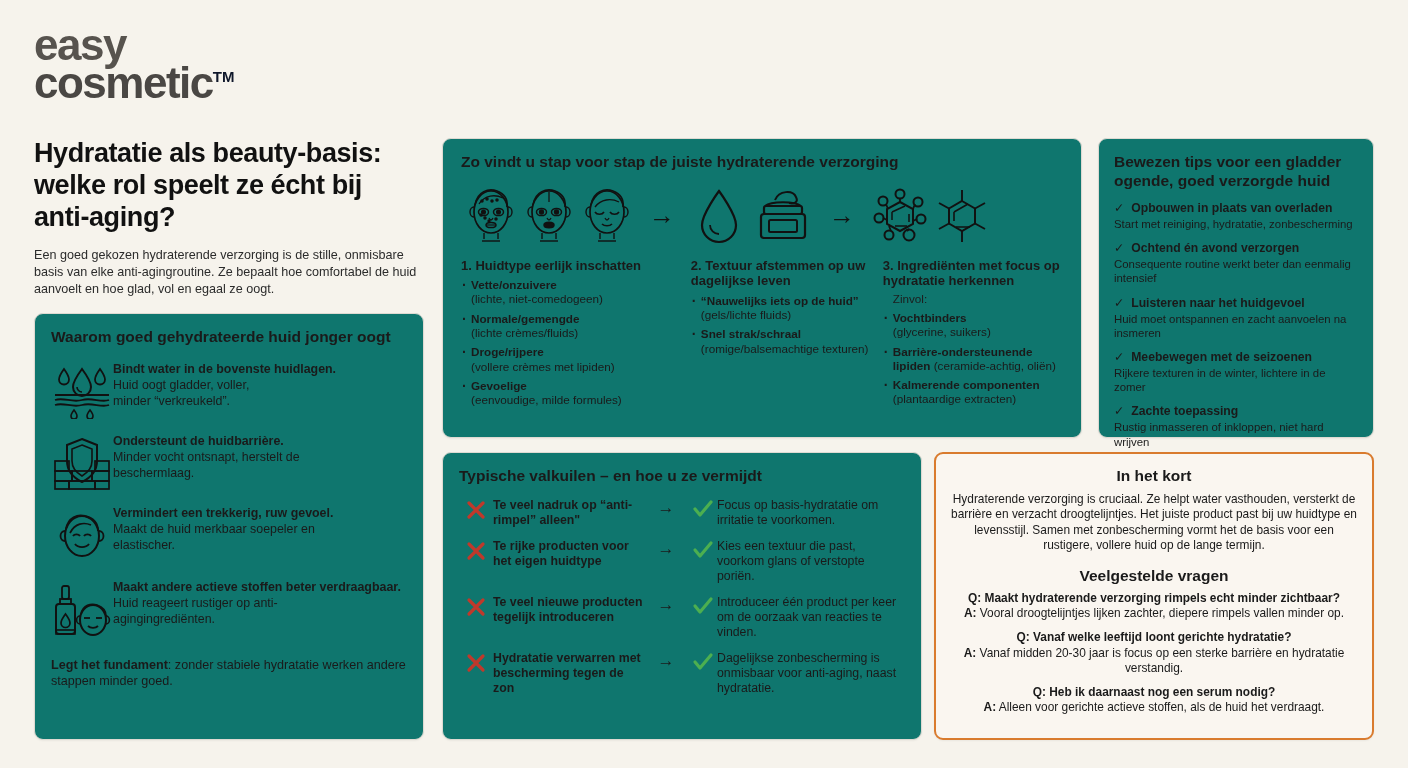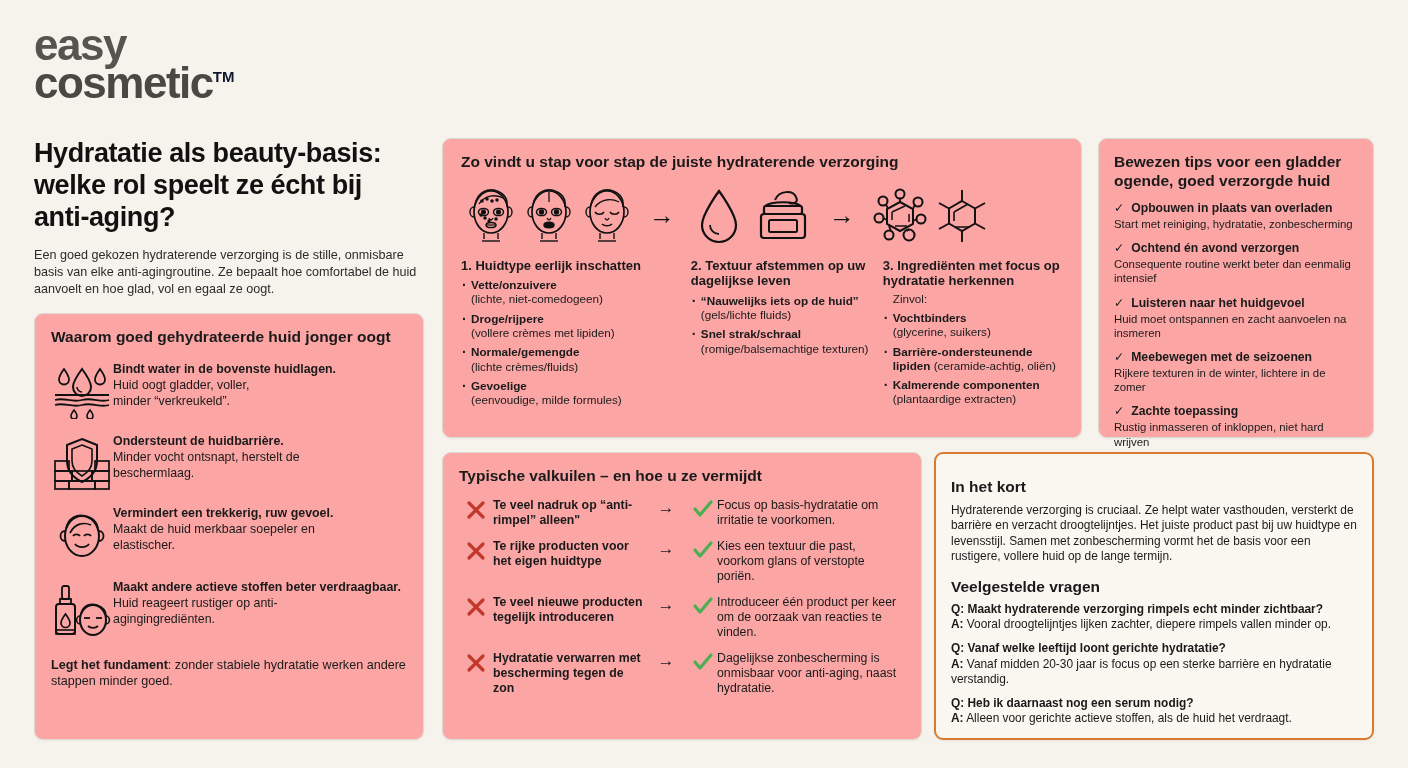--- a/index.html
+++ b/index.html
@@ -27,21 +27,21 @@
   h1.headline {
     font-size: 27px; line-height: 1.18; font-weight: 700;
     letter-spacing: -0.4px; color: #111;
   }
   p.intro {
     margin-top: 13px; font-size: 12.6px; line-height: 1.36; color: #2b2b2b;
   }
 
   
   .panel {
-    background: #fca5a5;
+    background: #0f766e;
     border: 1px solid #dedad2;
     border-radius: 9px;
     box-shadow: 0 1px 2px rgba(0,0,0,0.05);
   }
   .panel.accent { border: 2px solid #d97b2e; background: #faf6f0; }
   .panel-title { font-size: 15.5px; font-weight: 700; line-height: 1.2; }
 
   
   #benefits-panel {
     position: absolute; left: 34px; top: 313px; width: 390px; height: 427px;
@@ -101,21 +101,22 @@
   }
   .tip-list { margin-top: 11px; }
   .tip-row { margin-bottom: 10px; }
   .tip-head { font-size: 12.2px; font-weight: 700; line-height: 1.22; display: flex; gap: 7px; }
   .tip-check { font-weight: 400; }
   .tip-desc { font-size: 11.4px; line-height: 1.25; margin-top: 1px; }
 
   
   #summary-panel {
     position: absolute; left: 934px; top: 452px; width: 440px; height: 288px;
-    padding: 24px 15px;
+    padding: 13px 15px;
+    text-align: center;
   }
   .sum-title { font-size: 15.5px; font-weight: 700; }
   .sum-body { font-size: 11.9px; line-height: 1.3; margin-top: 7px; }
   .faq-title { font-size: 15.5px; font-weight: 700; margin-top: 13px; }
   .faq-list { margin-top: 6px; }
   .faq-item { margin-bottom: 9px; font-size: 11.9px; line-height: 1.28; }
   .faq-q { font-weight: 700; }
   .faq-a b { font-weight: 700; }
 
   svg { display: block; }
@@ -324,22 +325,22 @@
           <path d="M27 17 V6 M40 24.5 L50 19 M40 39.5 L50 45 M27 47 V58 M14 39.5 L4 45 M14 24.5 L4 19" stroke-width="1.9"></path>
         </svg>
       </div>
     </div>
 
     <div class="steps-cols">
       <div class="step-col c1">
         <div class="step-head">1. Huidtype eerlijk inschatten</div>
         <ul class="step-bullets">
           <li><b>Vette/onzuivere</b><br><i>(lichte, niet-comedogeen)</i></li>
+          <li><b>Normale/gemengde</b><br><i>(lichte crèmes/fluids)</i></li>
           <li><b>Droge/rijpere</b><br><i>(vollere crèmes met lipiden)</i></li>
-          <li><b>Normale/gemengde</b><br><i>(lichte crèmes/fluids)</i></li>
           <li><b>Gevoelige</b><br><i>(eenvoudige, milde formules)</i></li>
         </ul>
       </div>
       <div class="step-col c2">
         <div class="step-head">2. Textuur afstemmen op uw dagelijkse leven</div>
         <ul class="step-bullets">
           <li><b>“Nauwelijks iets op de huid”</b><br><i>(gels/lichte fluids)</i></li>
           <li><b>Snel strak/schraal</b><br><i>(romige/balsemachtige texturen)</i></li>
         </ul>
       </div>

